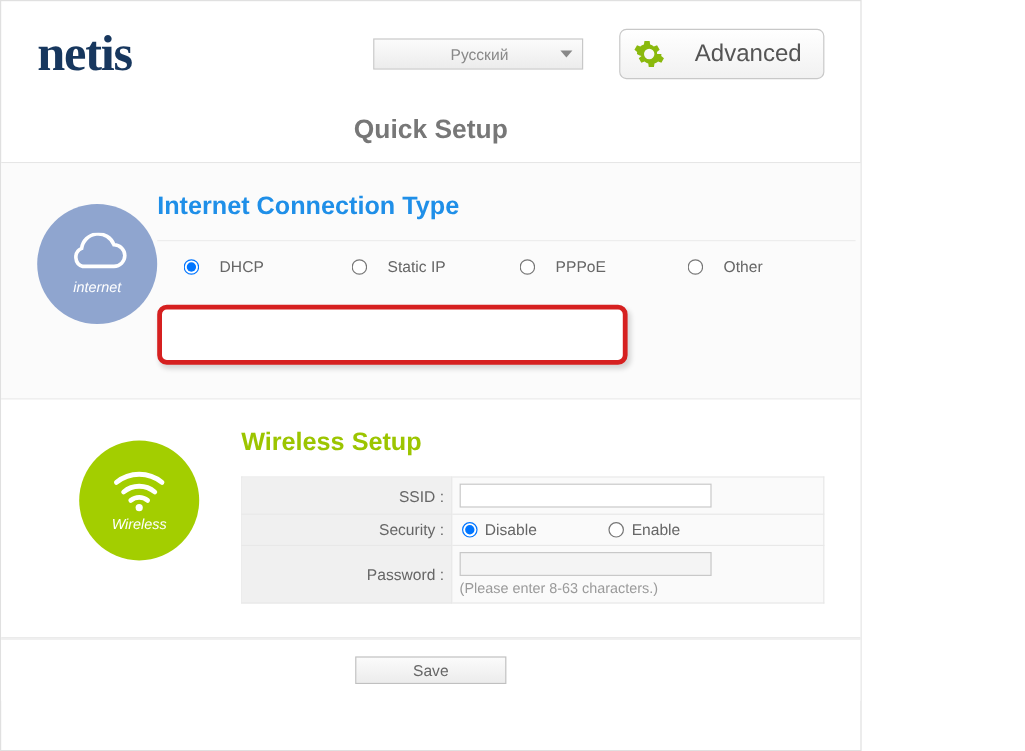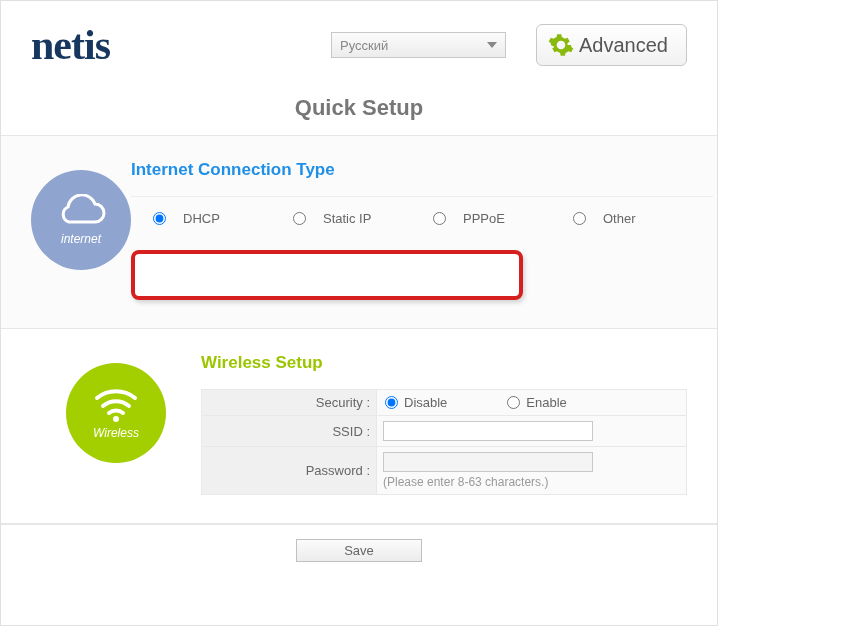--- a/index.html
+++ b/index.html
@@ -38,33 +38,34 @@
     border: 1px solid #c8c8c8;
     background: linear-gradient(#fbfbfb, #ececec);
     color: #888;
     font-size: 13px;
     padding: 0 6px 0 8px;
     position: relative;
     display: flex;
     align-items: center;
     cursor: pointer;
     margin-right: 30px;
+    justify-content: center;
   }
   .lang-select .arrow {
     position: absolute;
     right: 8px;
     width: 0; height: 0;
     border-left: 5px solid transparent;
     border-right: 5px solid transparent;
     border-top: 6px solid #888;
   }
   .adv-btn {
     display: flex;
     align-items: center;
-    gap: 4px;
+    gap: 24px;
     padding: 6px 18px 6px 10px;
     border: 1px solid #c8c8c8;
     border-radius: 6px;
     background: linear-gradient(#ffffff, #f1f1f1);
     cursor: pointer;
     font-size: 20px;
     color: #555;
   }
   .gear {
     width: 28px; height: 28px;
@@ -108,21 +109,21 @@
   .circle.internet { background: #8fa5cf; }
   .circle.wireless { background: #a3ce00; }
   .circle .ilabel {
     font-size: 12px;
     font-style: italic;
     font-weight: normal;
     margin-top: 2px;
   }
   .content-col { flex: 1; }
   .sec-title {
-    font-size: 17px;
+    font-size: 21px;
     font-weight: bold;
     margin-bottom: 16px;
   }
   .sec-title.blue { color: #1f8fe8; }
   .sec-title.green { color: #9cc500; }
   .hr { border-top: 1px solid #ededed; margin-bottom: 14px; }
   .radio-row {
     display: flex;
     gap: 0;
     padding-left: 22px;
@@ -266,41 +267,41 @@
           <circle cx="25" cy="33" r="3" fill="#fff"></circle>
         </svg>
         <div class="ilabel">Wireless</div>
       </div>
     </div>
     <div class="content-col">
       <div class="sec-title green">Wireless Setup</div>
       <table class="form-table">
         <tbody>
             <tr>
+          <td class="label">SSID :</td>
+          <td class="field">
+            <input type="text" value="" style="">
+          </td>
+        </tr>
+        <tr>
           <td class="label">Security :</td>
           <td class="field">
             <div class="sec-radio-row">
               <label>
                 <input type="radio" name="sec" checked="" style="">
                 <span>Disable</span>
               </label>
               <label>
                 <input type="radio" name="sec" style="">
                 <span>Enable</span>
               </label>
             </div>
           </td>
         </tr>
         <tr>
-          <td class="label">SSID :</td>
-          <td class="field">
-            <input type="text" value="" style="">
-          </td>
-        </tr>
-        <tr>
           <td class="label">Password :</td>
           <td class="field">
             <input type="text" disabled="" value="" style="">
             <span class="hint">(Please enter 8-63 characters.)</span>
           </td>
         </tr>
       </tbody>
         </table>
     </div>
   </div>

